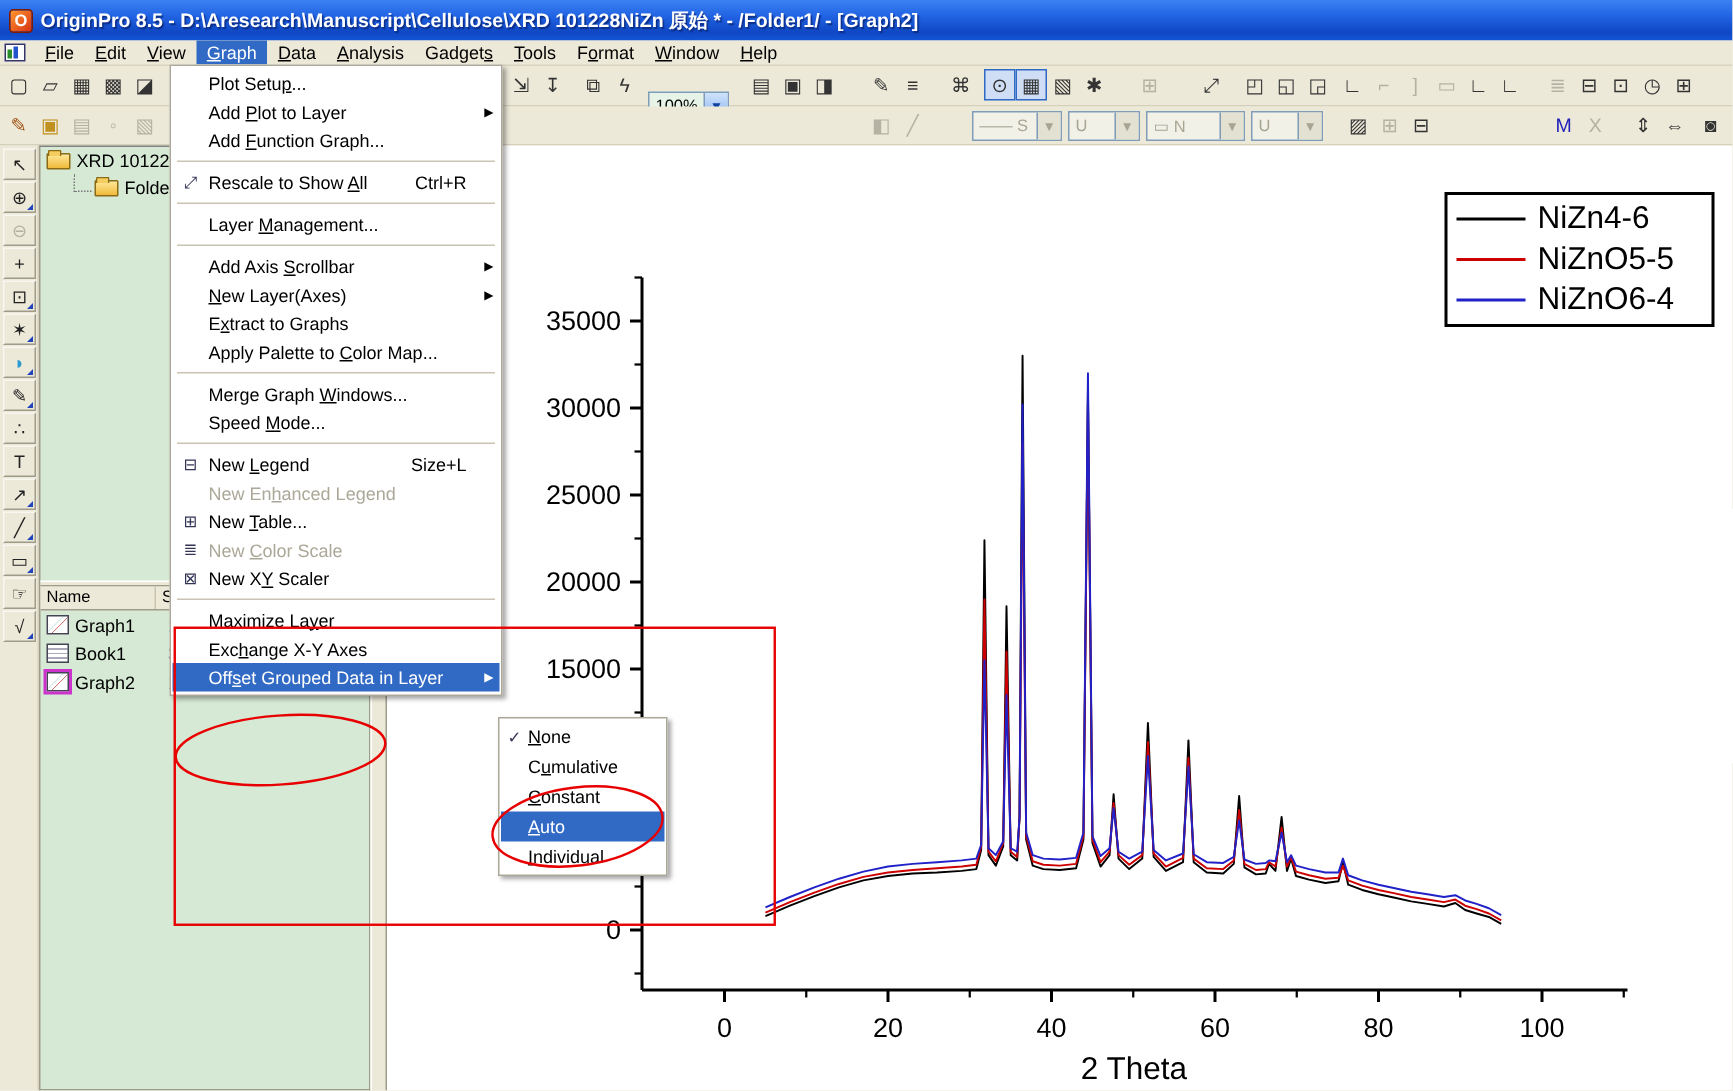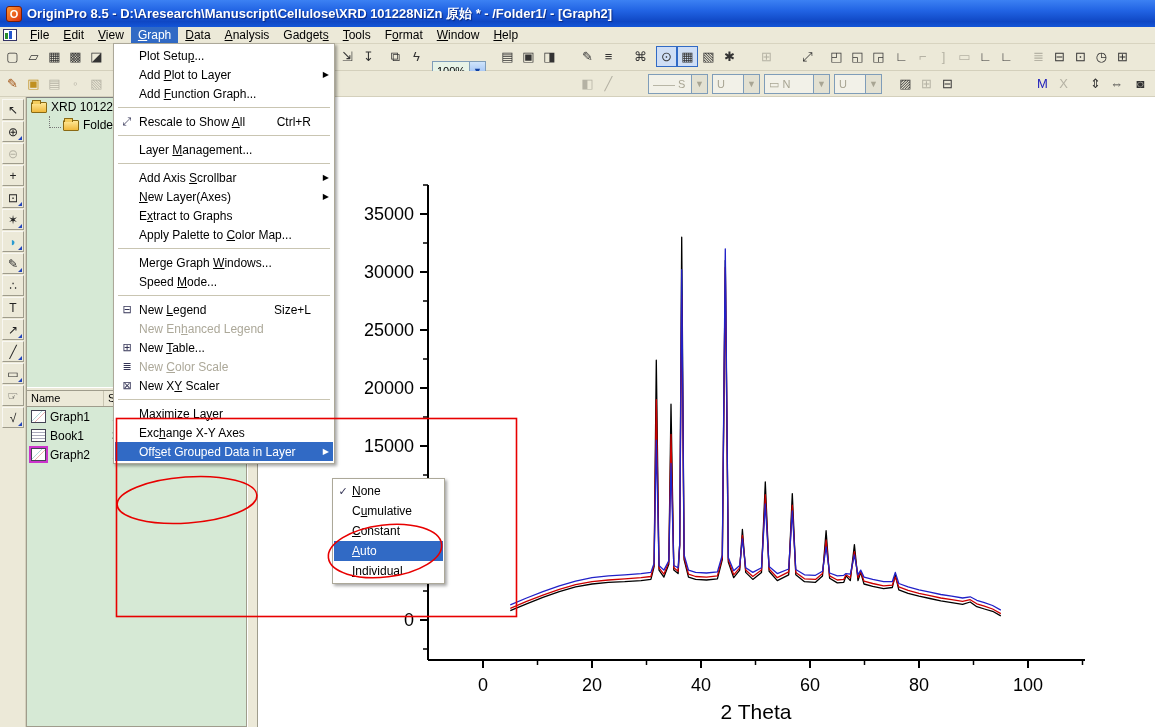--- a/index.html
+++ b/index.html
@@ -332,20 +332,34 @@
       <line x1="170" y1="320" x2="165" y2="320" stroke="#000" stroke-width="1.5"></line>
       <line x1="170" y1="262" x2="165" y2="262" stroke="#000" stroke-width="1.5"></line>
       <line x1="170" y1="204" x2="165" y2="204" stroke="#000" stroke-width="1.5"></line>
       <line x1="170" y1="146" x2="165" y2="146" stroke="#000" stroke-width="1.5"></line>
       <line x1="170" y1="88.00000000000006" x2="165" y2="88.00000000000006" stroke="#000" stroke-width="1.5"></line>
       <text x="498" y="622" text-anchor="middle" font-size="21" font-family="Liberation Sans, sans-serif" fill="#000">2 Theta</text>
       <polyline points="252.3,513.7 268.6,506.8 284.9,500.4 301.3,494.6 317.6,489.9 334.0,487.0 350.4,485.3 366.7,484.7 383.1,483.6 392.9,482.4 396.1,469.6 398.3,263.2 401.0,473.1 405.9,480.1 410.8,467.3 413.0,307.2 415.8,473.1 420.1,476.6 421.7,447.6 423.7,140.2 426.1,462.7 430.5,480.1 437.6,482.4 448.5,483.0 459.4,481.8 464.3,462.7 467.3,163.4 470.3,465.0 475.7,480.7 481.7,473.1 484.4,432.5 487.7,475.4 494.8,482.4 503.5,475.4 507.3,385.0 511.1,474.3 519.3,483.6 530.7,477.8 534.3,396.6 537.8,477.8 546.5,484.7 557.5,485.3 564.5,478.9 568.1,433.7 571.6,481.2 579.3,485.9 585.8,485.3 588.0,478.9 592.3,483.6 596.4,447.6 600.0,483.6 602.7,475.4 606.0,487.0 614.7,489.4 625.6,491.7 634.3,490.5 637.3,477.8 640.8,492.8 650.1,496.3 661.0,499.2 671.9,501.5 682.8,503.9 693.7,505.6 704.6,507.3 712.2,505.0 718.8,509.7 726.4,512.0 734.6,514.3 742.8,518.9" fill="none" stroke="#000000" stroke-width="1.3" stroke-linejoin="round"></polyline>
       <polyline points="252.3,511.4 268.6,504.4 284.9,498.1 301.3,492.3 317.6,487.6 334.0,484.7 350.4,483.0 366.7,481.8 383.1,480.7 392.9,479.5 396.1,467.3 398.3,302.6 401.0,470.8 405.9,477.2 410.8,465.0 413.0,337.4 415.8,470.8 420.1,474.3 421.7,447.6 423.7,198.2 426.1,460.4 430.5,477.2 437.6,479.5 448.5,480.1 459.4,478.9 464.3,460.4 467.3,170.4 470.3,462.7 475.7,477.8 481.7,470.8 484.4,438.3 487.7,473.1 494.8,479.5 503.5,473.1 507.3,397.7 511.1,472.0 519.3,480.7 530.7,474.9 534.3,408.2 537.8,475.4 546.5,481.8 557.5,482.4 564.5,476.6 568.1,443.0 571.6,478.9 579.3,483.0 585.8,482.4 588.0,477.8 592.3,480.7 596.4,454.6 600.0,480.7 602.7,474.3 606.0,484.1 614.7,486.5 625.6,488.8 634.3,488.2 637.3,480.1 640.8,489.9 650.1,493.4 661.0,496.3 671.9,498.6 682.8,501.0 693.7,502.7 704.6,504.4 712.2,502.7 718.8,506.8 726.4,509.1 734.6,512.0 742.8,516.6" fill="none" stroke="#cc0000" stroke-width="1.3" stroke-linejoin="round"></polyline>
       <polyline points="252.3,507.9 268.6,501.0 284.9,494.6 301.3,488.8 317.6,484.1 334.0,480.7 350.4,478.9 366.7,477.8 383.1,476.6 392.9,475.4 396.1,466.2 398.3,343.2 401.0,468.5 405.9,473.1 410.8,463.8 413.0,366.4 415.8,468.5 420.1,470.8 421.7,447.6 423.7,172.7 426.1,458.0 430.5,473.1 437.6,475.4 448.5,476.0 459.4,474.9 464.3,458.0 467.3,151.8 470.3,460.4 475.7,473.7 481.7,468.5 484.4,441.8 487.7,470.8 494.8,475.4 503.5,470.8 507.3,407.0 511.1,469.6 519.3,476.6 530.7,472.0 534.3,414.0 537.8,472.5 546.5,477.8 557.5,478.3 564.5,474.3 568.1,449.9 571.6,476.0 579.3,478.9 585.8,478.3 588.0,476.6 592.3,477.2 596.4,458.0 600.0,477.8 602.7,473.1 606.0,480.1 614.7,482.4 625.6,484.7 634.3,484.7 637.3,475.4 640.8,486.5 650.1,489.9 661.0,492.8 671.9,495.2 682.8,497.5 693.7,499.2 704.6,501.0 712.2,499.8 718.8,503.3 726.4,505.6 734.6,508.5 742.8,513.1" fill="none" stroke="#2121c8" stroke-width="1.3" stroke-linejoin="round"></polyline>
     </svg>
+  <div id="legend-box">
+      <div class="lg-row">
+        <span class="lg-line" style="border-top-color: rgb(0, 0, 0);"></span>
+        <span class="lg-label">NiZn4-6</span>
+      </div>
+      <div class="lg-row">
+        <span class="lg-line" style="border-top-color: rgb(204, 0, 0);"></span>
+        <span class="lg-label">NiZnO5-5</span>
+      </div>
+      <div class="lg-row">
+        <span class="lg-line" style="border-top-color: rgb(33, 33, 200);"></span>
+        <span class="lg-label">NiZnO6-4</span>
+      </div>
+    </div>
 </div>
 
 <div class="menu-panel" id="graph-menu">
     <div class="menu-item">
       <span class="mi-icon"></span>
       <span class="mi-label">Plot Setu<u class="mn">p</u>...</span>
       <span class="mi-arrow"></span>
     </div>
     <div class="menu-item">
       <span class="mi-icon"></span>

